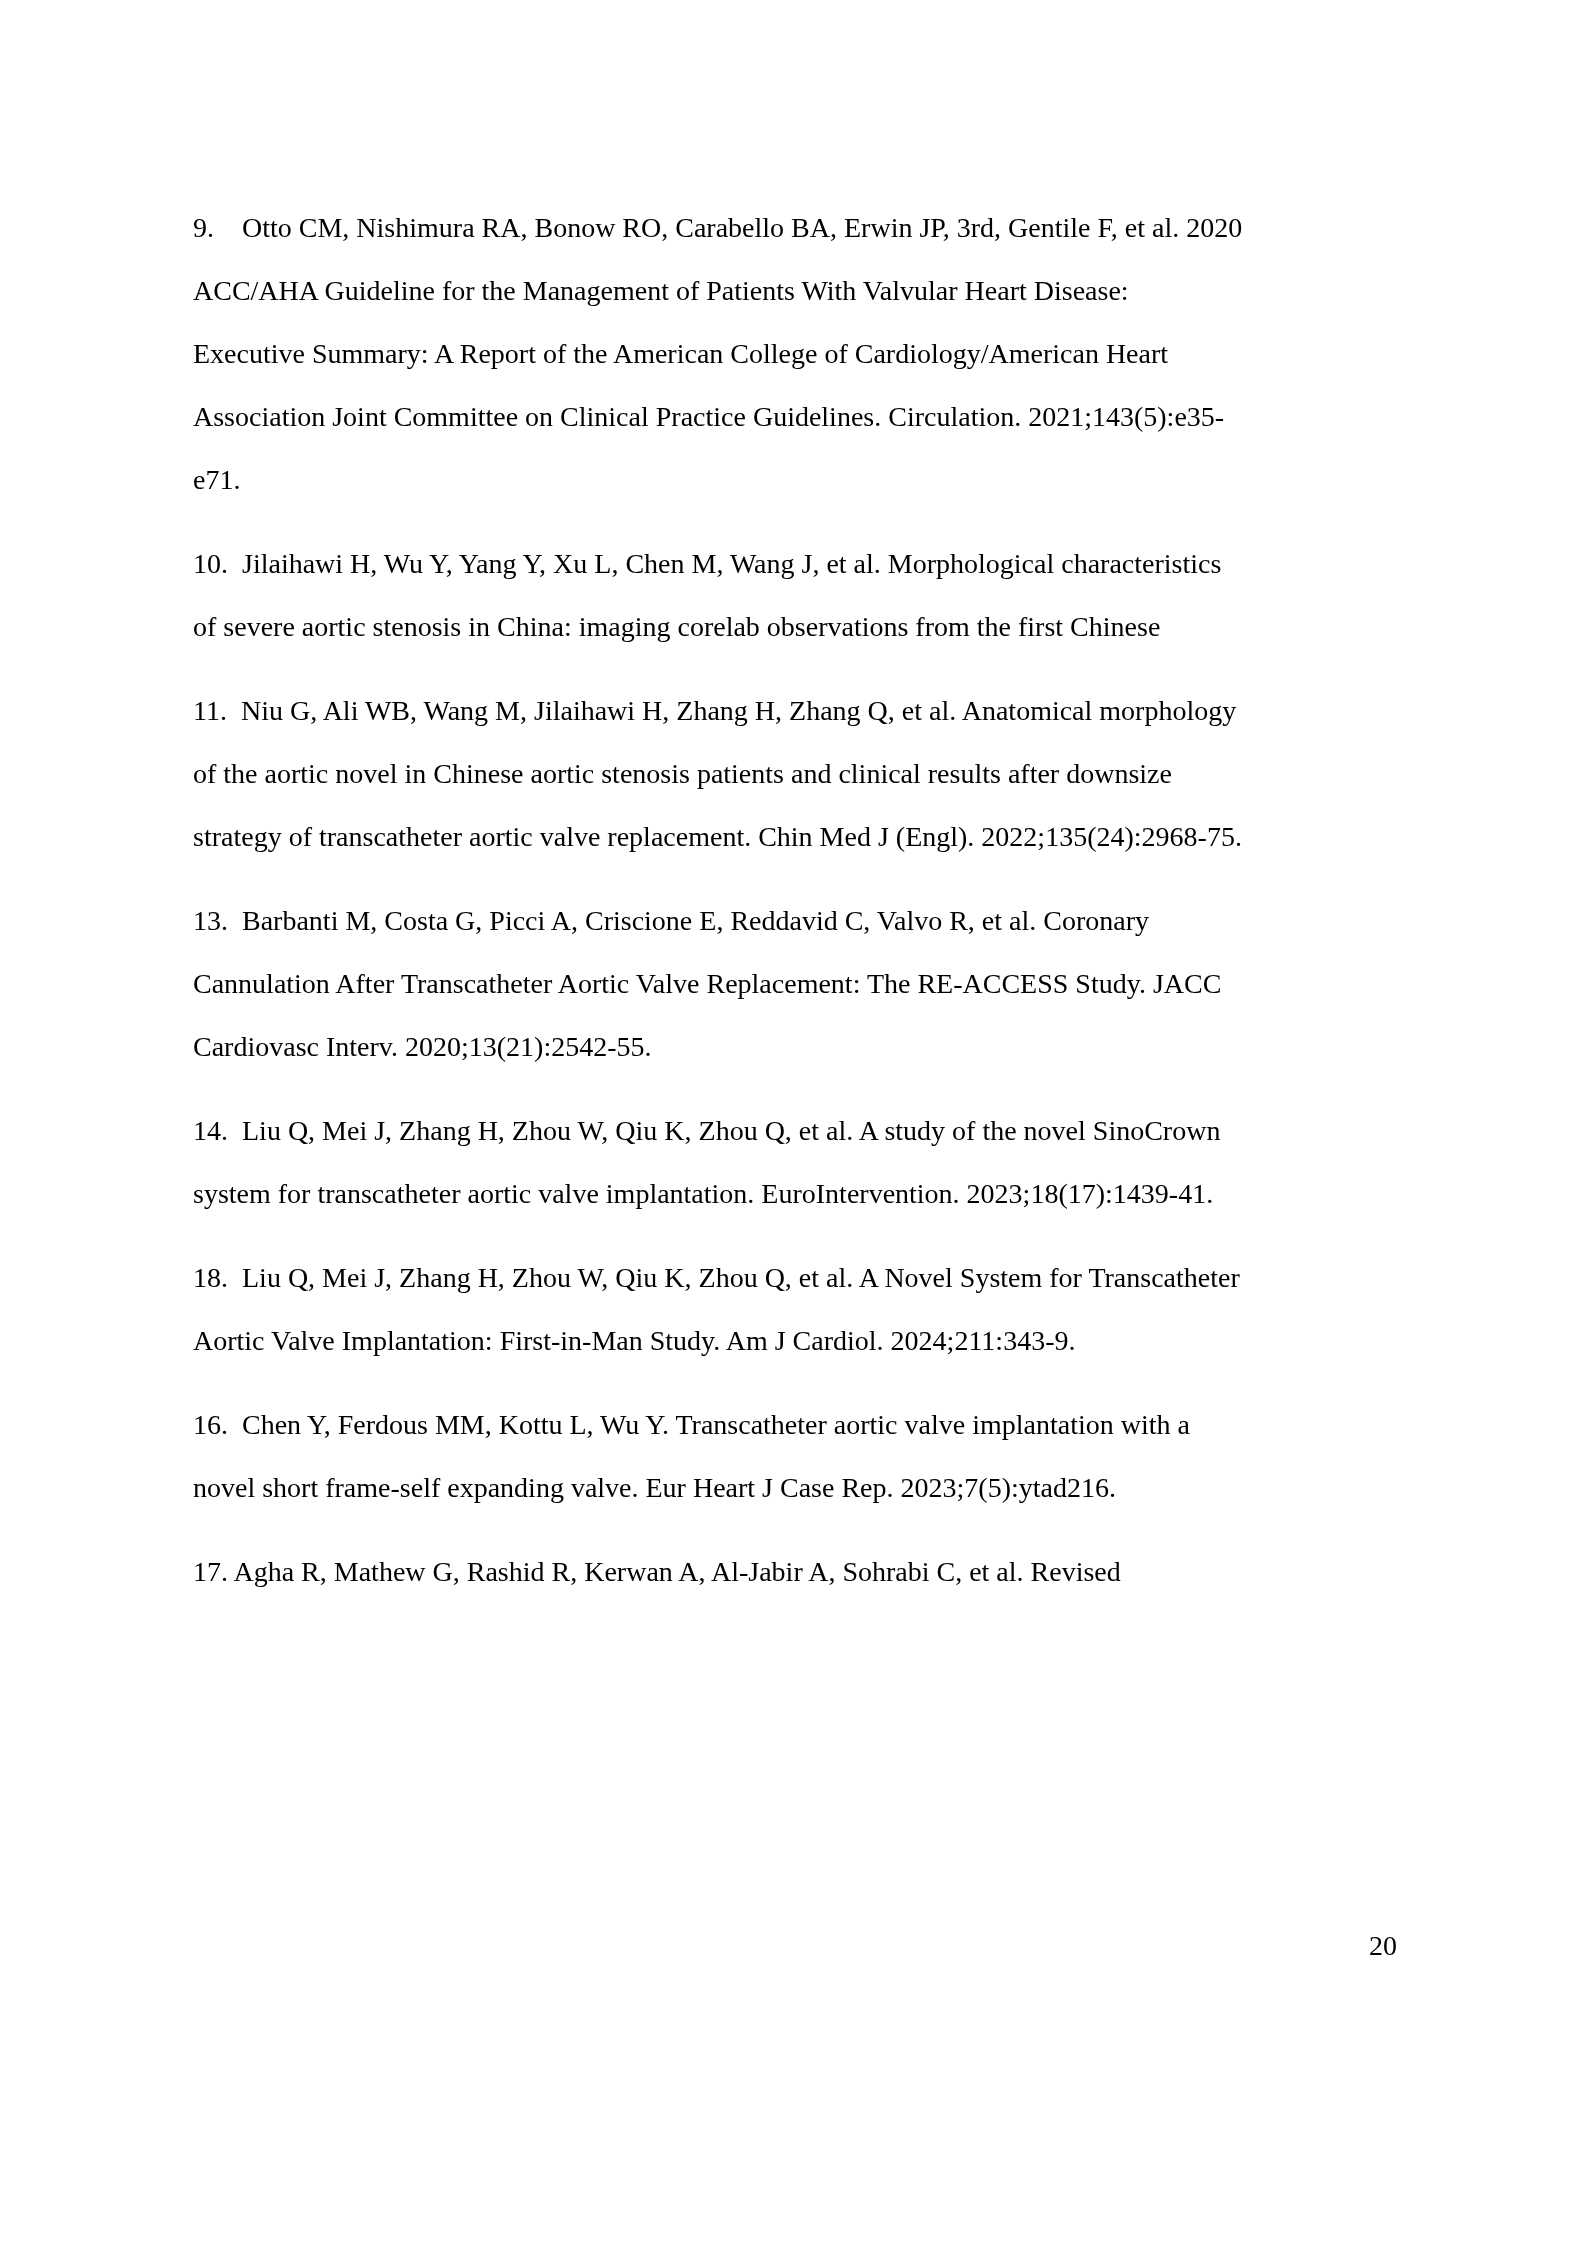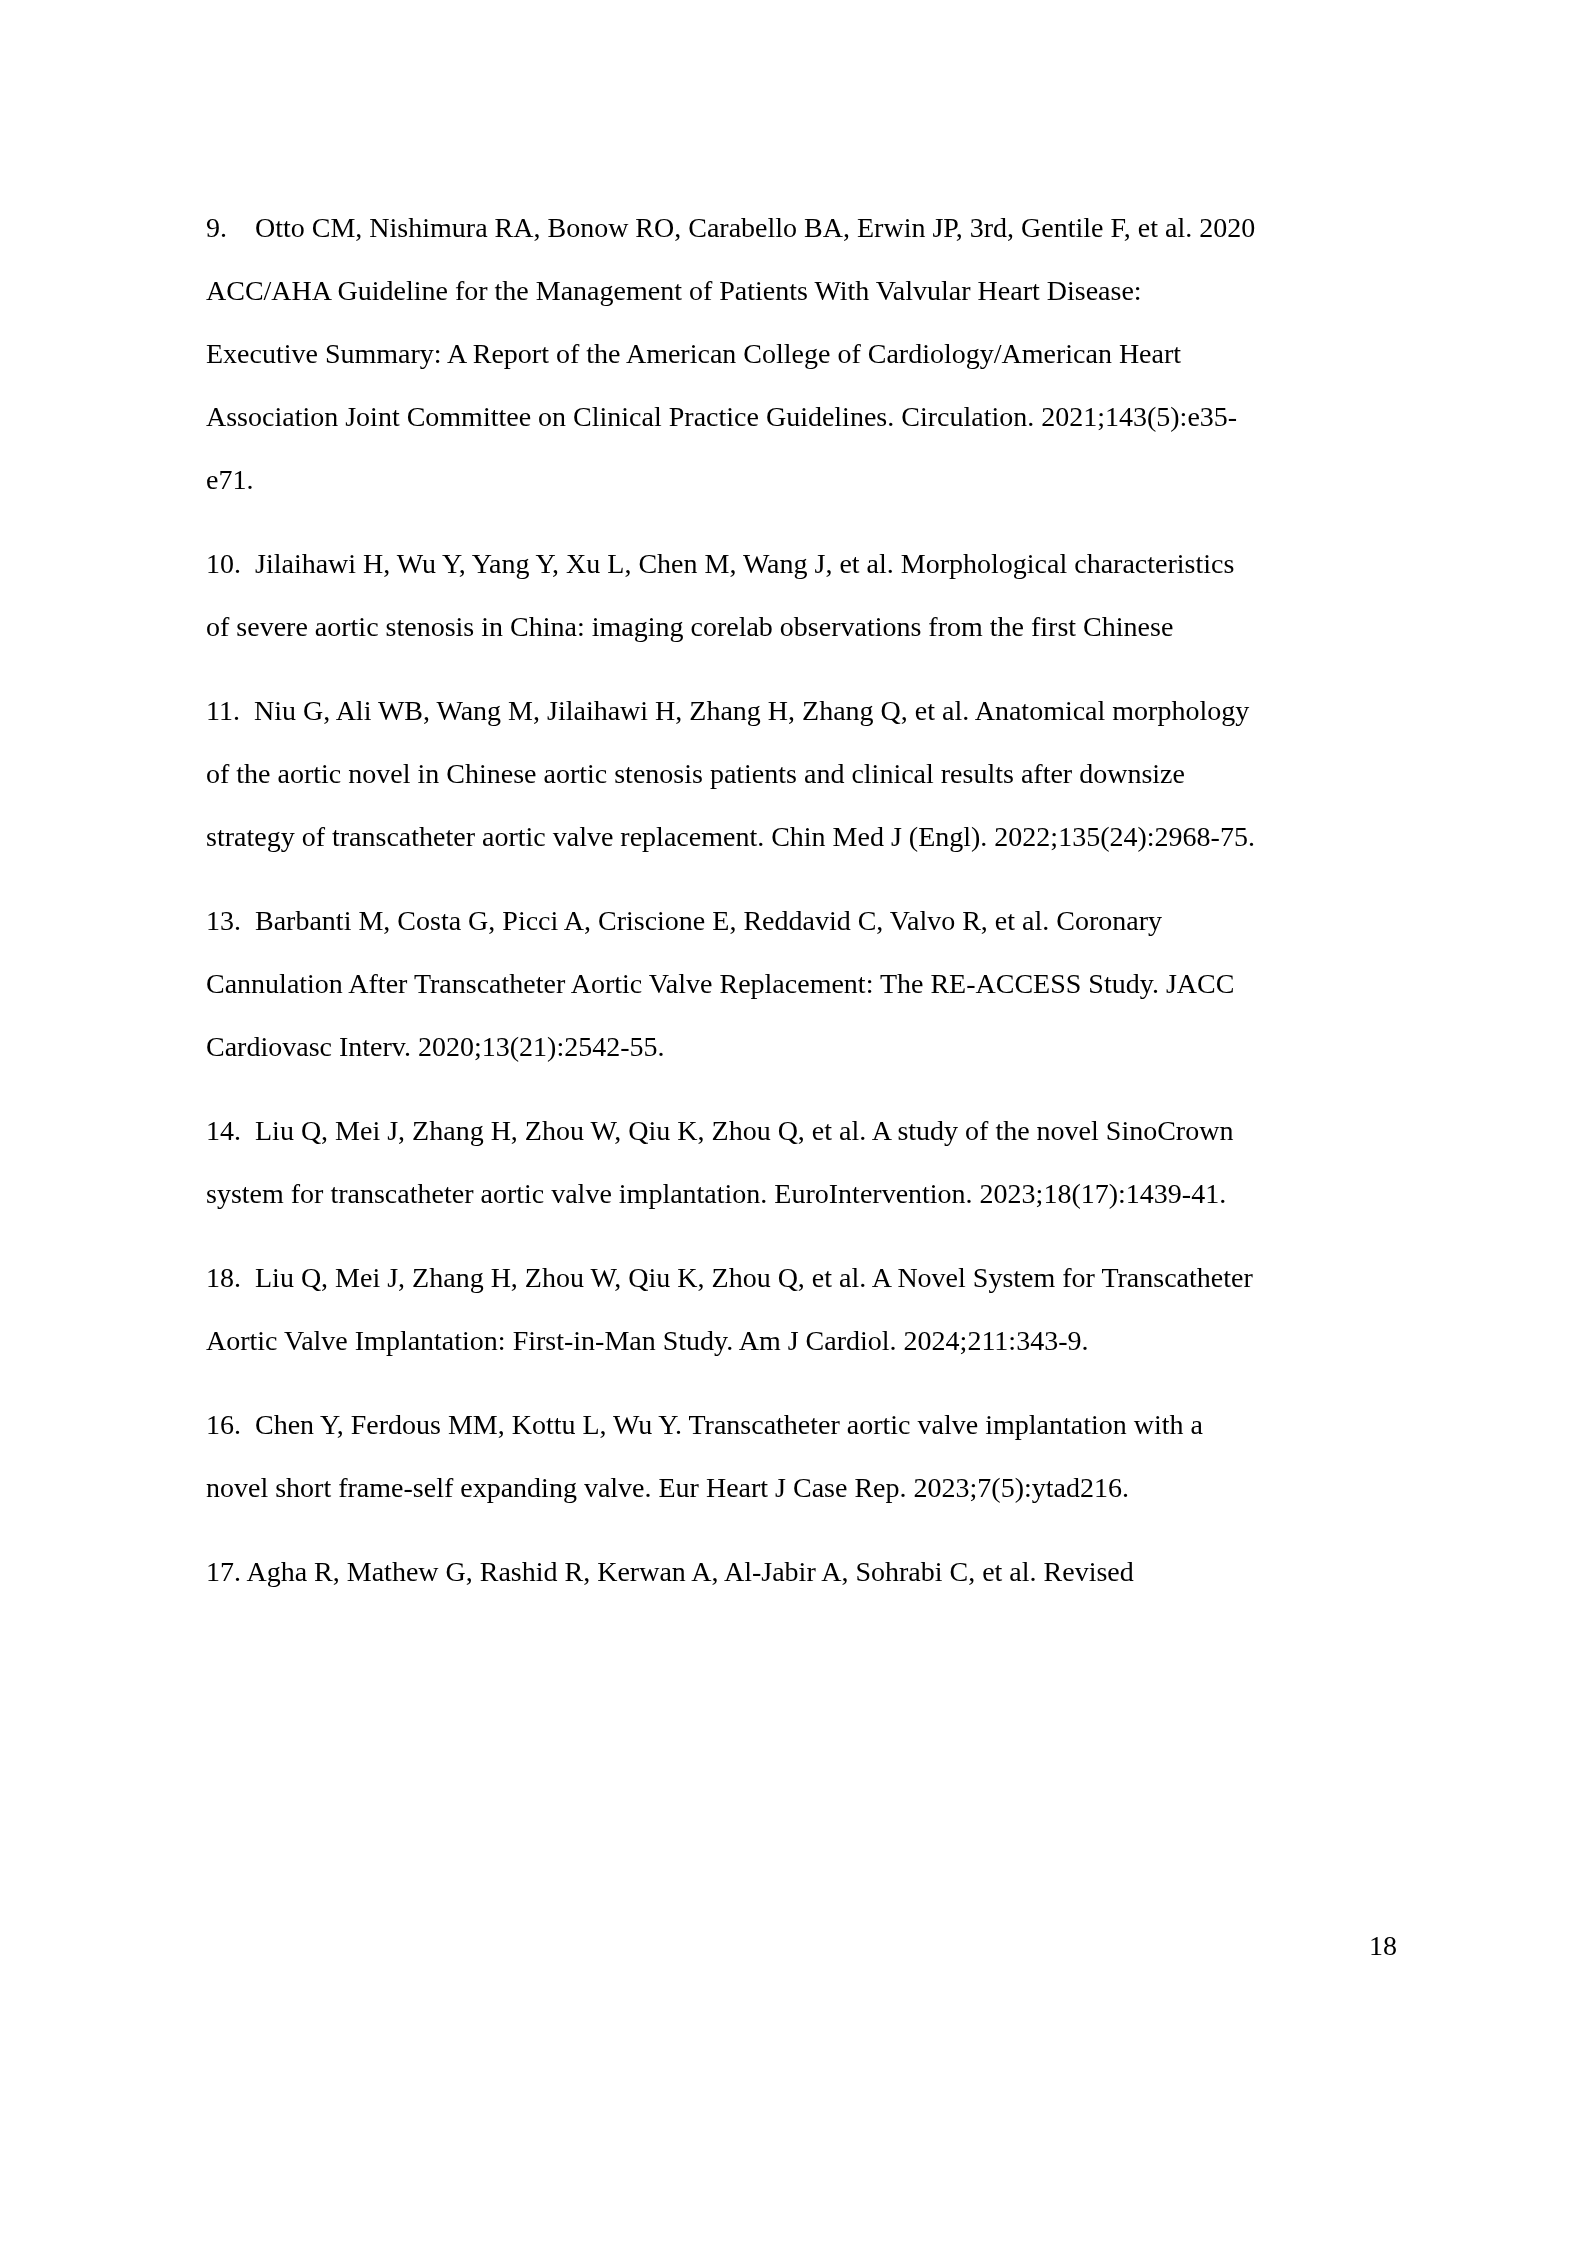--- a/index.html
+++ b/index.html
@@ -16,21 +16,21 @@
     font-family: "Liberation Serif", "DejaVu Serif", serif;
     overflow: hidden;
   }
   .doc-content {
     position: absolute;
     left: 193px;
     top: 196px;
     width: 1260px;
   }
   .reference {
-    margin: 0 0 21px 13px;
+    margin: 0 0 21px 0;
     padding: 0;
   }
   .ref-line {
     font-size: 28px;
     line-height: 63px;
     white-space: pre;
     color: #000000;
   }
   .reference.wide .ref-line {
     line-height: 82px;
@@ -80,14 +80,14 @@
         <div class="ref-line">Aortic Valve Implantation: First-in-Man Study. Am J Cardiol. 2024;211:343-9.</div>
       </div>
       <div class="reference">
         <div class="ref-line">16.  Chen Y, Ferdous MM, Kottu L, Wu Y. Transcatheter aortic valve implantation with a</div>
         <div class="ref-line">novel short frame-self expanding valve. Eur Heart J Case Rep. 2023;7(5):ytad216.</div>
       </div>
       <div class="reference">
         <div class="ref-line">17. Agha R, Mathew G, Rashid R, Kerwan A, Al-Jabir A, Sohrabi C, et al. Revised</div>
       </div>
     </div>
-  <div class="page-number">18</div>
+  <div class="page-number">20</div>
 </div>
 
 </body></html>

